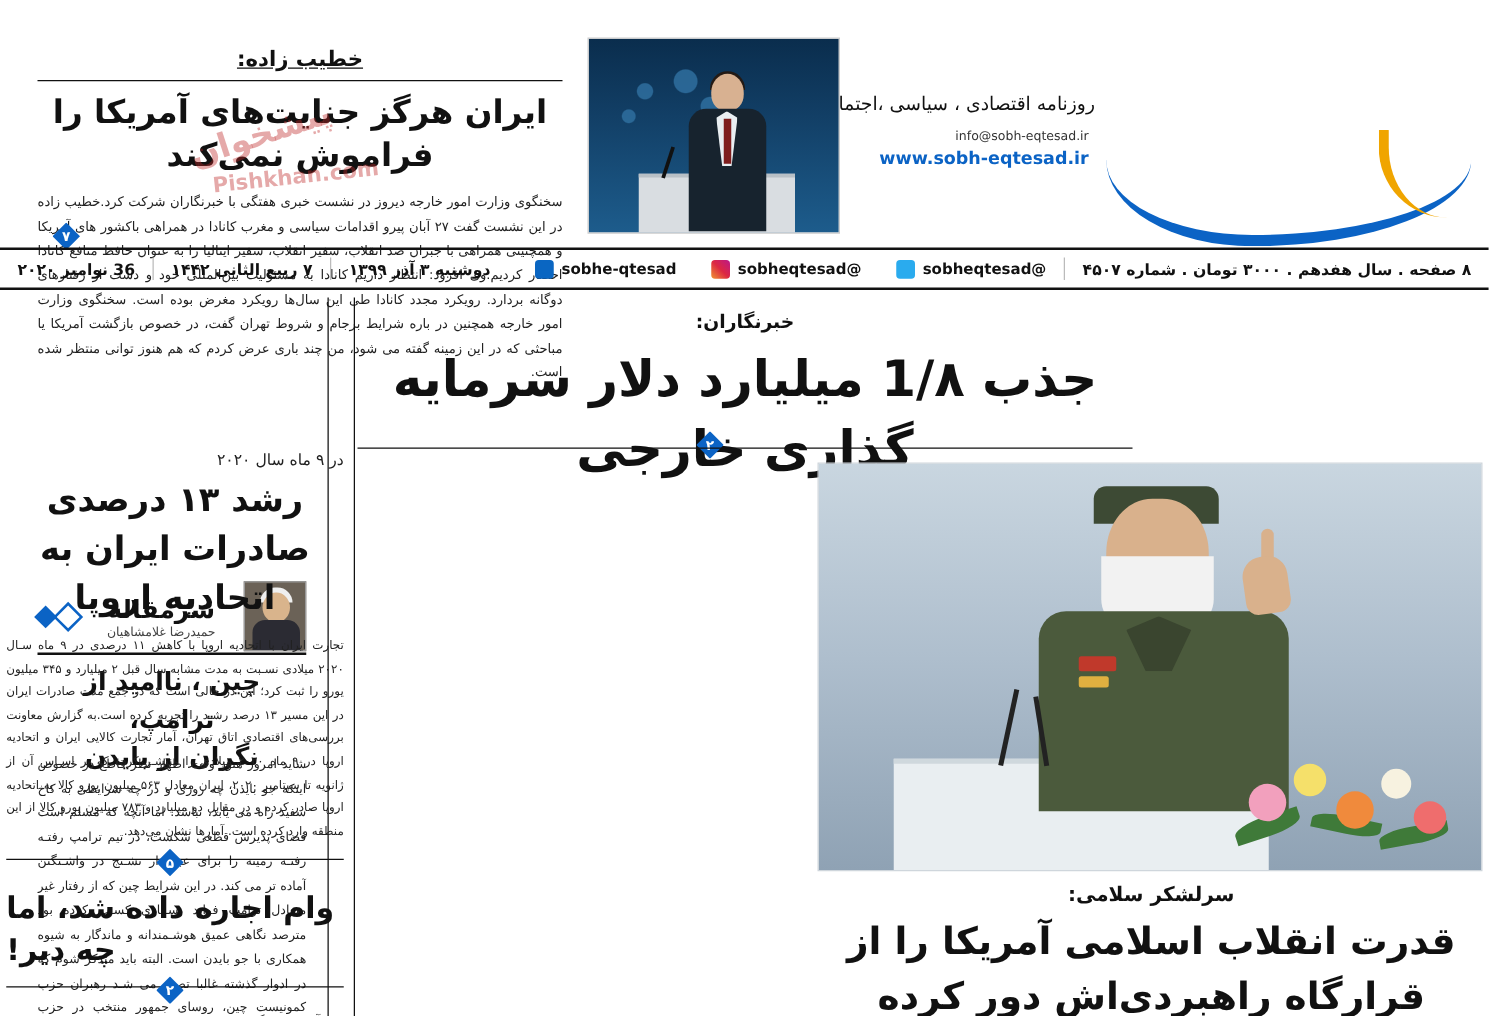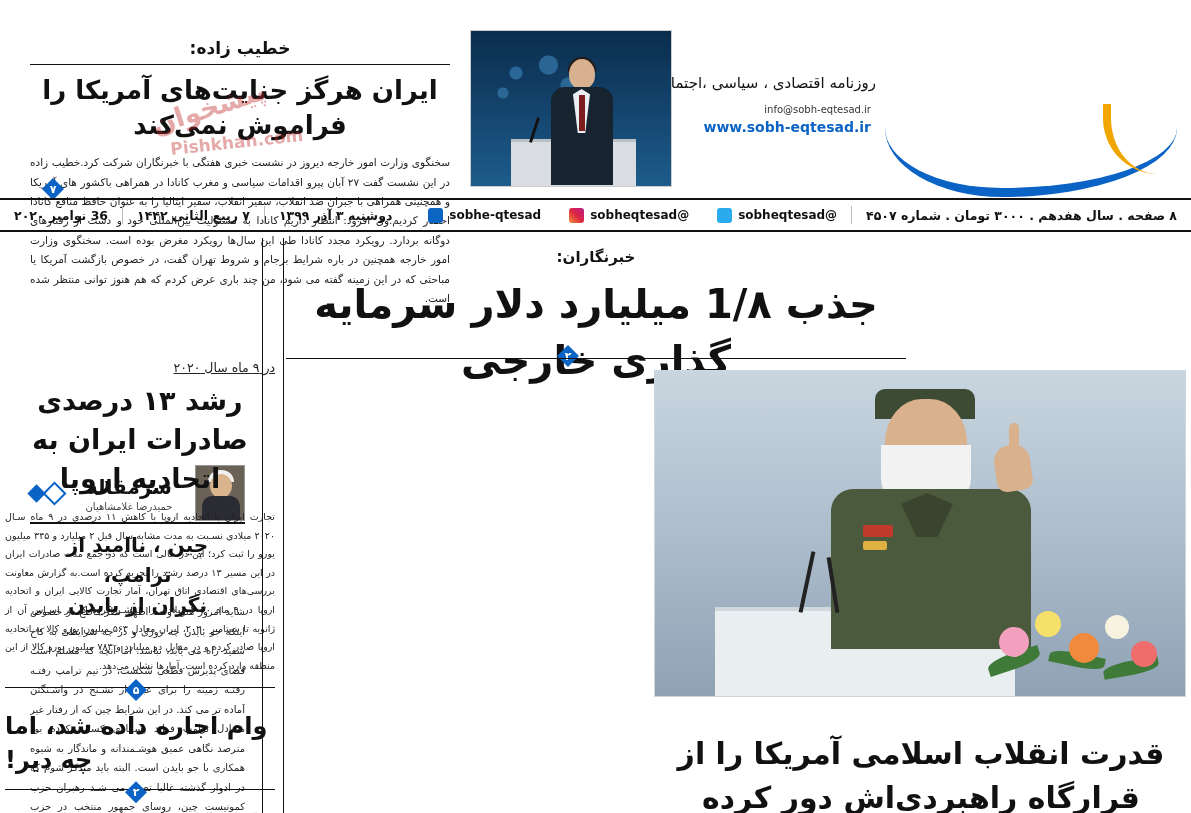--- a/index.html
+++ b/index.html
@@ -66,21 +66,21 @@
   .lp-hair{position:absolute;left:19px;top:-2px;width:28px;height:15px;background:#241a14;border-radius:14px 14px 0 0;}
   .lp-body{position:absolute;left:2px;top:28px;width:62px;height:98px;background:#17232e;border-radius:14px 14px 0 0;}
   .lp-shirt{position:absolute;left:24px;top:30px;width:17px;height:44px;background:#e9eef2;clip-path:polygon(50% 0,100% 12%,72% 100%,28% 100%,0 12%);}
   .lp-tie{position:absolute;left:30px;top:36px;width:6px;height:36px;background:#7e1d1d;}
   .lp-podium{position:absolute;left:40px;top:108px;width:125px;height:48px;background:#d9dde1;border-top:3px solid #b9c0c6;}
   .lp-emblem{position:absolute;left:88px;top:120px;width:28px;height:24px;background:#0f7a3d;border-radius:4px;}
   .lp-mic{position:absolute;left:62px;top:86px;width:3px;height:26px;background:#111;transform:rotate(18deg);}
 
   .top-story{position:absolute;left:30px;top:38px;width:420px;}
   .ts-kicker{
-    text-align:center;font-size:17px;font-weight:bold;color:#111;margin-bottom:4px;
+    text-align:center;font-size:17px;font-weight:bold;color:#111;margin-bottom:4px;text-decoration:underline;
   }
   .ts-kicker-line{
     width:100%;height:0;border-bottom:1px solid #111;margin:6px 0 8px;
   }
   .ts-head{
     text-align:center;font-size:26px;font-weight:bold;line-height:1.35;color:#111;
   }
   .ts-body{
     margin-top:10px;font-size:10.5px;line-height:1.85;text-align:justify;color:#222;
     column-count:1;
@@ -164,21 +164,21 @@
   .leaf{position:absolute;background:#3f7a39;border-radius:50% 0;}
   .lf1{left:2px;top:62px;width:54px;height:16px;transform:rotate(-18deg);}
   .lf2{left:64px;top:62px;width:56px;height:14px;transform:rotate(12deg);}
   .lf3{left:118px;top:70px;width:56px;height:14px;transform:rotate(-10deg);}
 
   .salami-kicker{position:absolute;right:20px;top:476px;width:500px;text-align:center;font-size:16px;font-weight:bold;}
   .salami-head{position:absolute;right:20px;top:502px;width:500px;text-align:center;font-size:30px;font-weight:bold;line-height:1.45;}
 
   
   .brief-col{position:absolute;left:5px;top:130px;width:270px;direction:rtl;}
-  .brief-kicker{font-size:12.5px;text-align:right;color:#222;text-decoration:underline;}
+  .brief-kicker{font-size:12.5px;text-align:right;color:#222;}
   .brief-head{font-size:27px;font-weight:bold;line-height:1.45;text-align:center;margin-top:6px;}
   .brief-body{font-size:9.5px;line-height:1.95;text-align:justify;margin-top:10px;color:#222;}
   .hr-b{border:0;border-top:1px solid #111;margin:12px 0 0;}
   .brief-item{margin-top:10px;}
   .brief-item h3{font-size:24px;font-weight:bold;margin:6px 0 0;line-height:1.4;text-align:left;}
   .brief-item .sub{font-size:10.5px;color:#333;margin-top:6px;text-align:right;}
   .badge-row{position:relative;height:12px;}
   .badge-inline{position:absolute;right:128px;top:-9px;}
   .edit-hdr{position:absolute;left:30px;top:238px;width:215px;height:50px;display:flex;align-items:center;justify-content:space-between;}
   .edit-title{font-size:20px;font-weight:bold;color:#111;}
@@ -321,20 +321,21 @@
         <div class="leaf lf2"></div>
         <div class="leaf lf3"></div>
         <div class="fl fl1"></div>
         <div class="fl fl2"></div>
         <div class="fl fl3"></div>
         <div class="fl fl4"></div>
         <div class="fl fl5"></div>
       </div>
     </div>
 
+    <div class="salami-kicker">سرلشکر سلامی:</div>
     <div class="salami-head">قدرت انقلاب اسلامی آمریکا را از قرارگاه راهبردی‌اش دور کرده است</div>
 
     <div class="vrule" style="left:283px;top:8px;height:575px;"></div>
 
     <div class="brief-col">
       <div class="brief-kicker">در ۹ ماه سال ۲۰۲۰</div>
       <div class="brief-head">رشد ۱۳ درصدی صادرات ایران به اتحادیه اروپا</div>
       <div class="brief-body">تجارت ایران با اتحادیه اروپا با کاهش ۱۱ درصدی در ۹ ماه سـال ۲۰۲۰ میلادی نسـبت به مدت مشابه سال قبل ۲ میلیارد و ۳۴۵ میلیون یورو را ثبت کرد؛ این در حالی است که در جمع مدت صادرات ایران در این مسیر ۱۳ درصد رشـد را تجربه کرده است.به گزارش معاونت بررسی‌های اقتصادی اتاق تهران، آمار تجارت کالایی ایران و اتحادیه اروپا در ۹ ماه ۲۰۲۰ میلادی را منتشـر کرده که بر اسـاس آن از ژانویه تا سپتامبر ۲۰۲۰، ایران معادل ۵۶۳ میلیون یورو کالا به اتحادیه اروپا صادر کرده و در مقابل دو میلیارد و ۷۸۳ میلیون یورو کالا از این منطقه وارد کرده است. آمارها نشان می‌دهد.</div>
 
       <hr class="hr-b">

